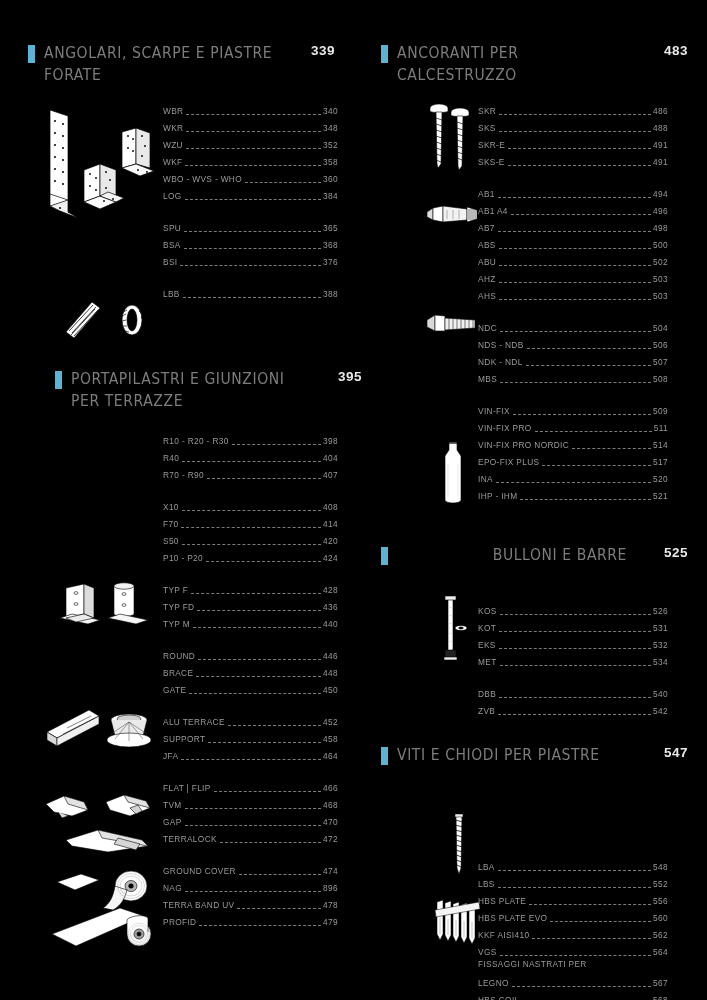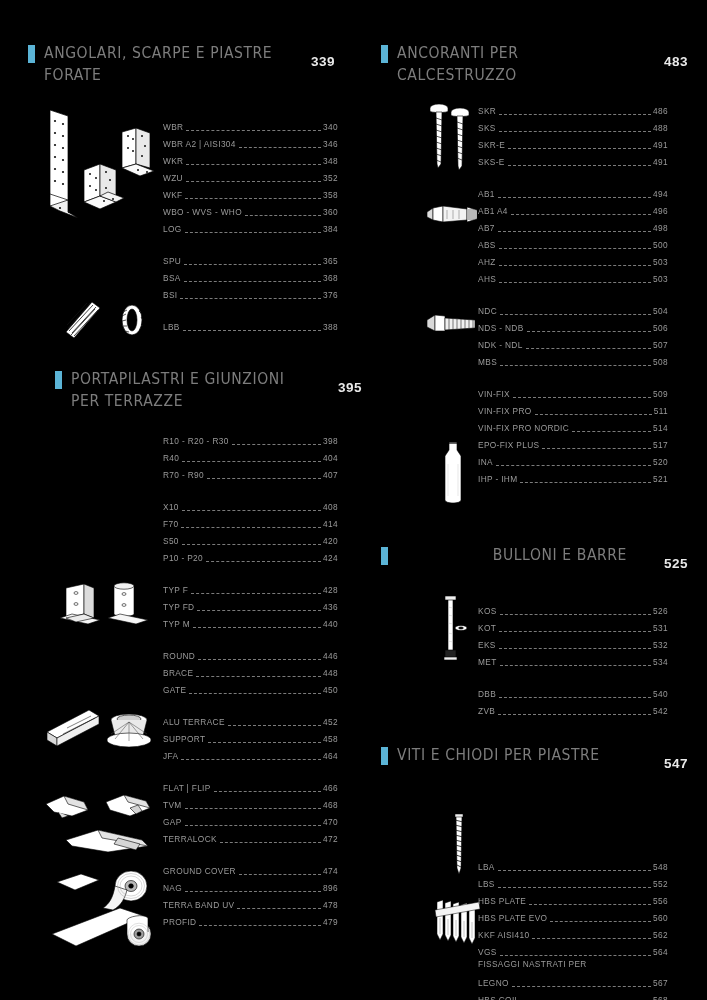--- a/index.html
+++ b/index.html
@@ -19,21 +19,21 @@
   .section{position:absolute;left:0;width:353px;}
   .sec-head{position:relative;padding-left:44px;padding-right:8px;min-height:26px;}
   .sec-bar{position:absolute;left:28px;top:3px;width:7px;height:18px;background:#5bb4d6;}
   .sec-title{
     font-size:15.5px;letter-spacing:0.6px;line-height:22px;color:#7d7d7d;
     font-weight:500;font-stretch:condensed;text-transform:uppercase;
     max-width:230px;
     font-family:"DejaVu Sans Condensed","Liberation Sans", sans-serif;
   }
   .sec-page{
-    position:absolute;right:18px;top:12px;
+    position:absolute;right:18px;top:1px;
     font-size:13.5px;font-weight:bold;color:#e9e9e9;letter-spacing:0.5px;
   }
 
   
   .entries{position:absolute;left:163px;width:175px;}
   .entry{display:flex;align-items:flex-end;height:17px;font-size:8.3px;letter-spacing:0.35px;color:#9a9a9a;white-space:nowrap;}
   .entry .lbl{flex:0 0 auto;padding-right:2px;line-height:12px;}
   .entry .dots{
     flex:1 1 auto;height:7px;margin:0 1px 2px 1px;
     border-bottom:1px dashed #7b7b7b;min-width:6px;
@@ -117,30 +117,25 @@
             <circle cx="95" cy="43" r="1"></circle>
           <circle cx="104" cy="28" r="1"></circle>
             <circle cx="107" cy="38" r="1"></circle>
           <circle cx="104" cy="48" r="1"></circle>
           <circle cx="100" cy="62" r="1"></circle>
             <circle cx="109" cy="64" r="1"></circle>
         </g>
       </svg>
     </div>
 
-    <div class="entries" style="top:100px;margin-top:16px;">
+    <div class="entries" style="top:100px;">
       <div class="entry">
         <span class="lbl">WBR</span>
         <span class="dots"></span>
         <span class="pg">340</span>
-      </div>
-      <div class="entry">
-        <span class="lbl">WBR A2 | AISI304</span>
-        <span class="dots"></span>
-        <span class="pg">346</span>
       </div>
       <div class="entry">
         <span class="lbl">WKR</span>
         <span class="dots"></span>
         <span class="pg">348</span>
       </div>
       <div class="entry">
         <span class="lbl">WZU</span>
         <span class="dots"></span>
         <span class="pg">352</span>
@@ -535,20 +530,25 @@
         <span class="lbl">AB7</span>
         <span class="dots"></span>
         <span class="pg">498</span>
       </div>
       <div class="entry">
         <span class="lbl">ABS</span>
         <span class="dots"></span>
         <span class="pg">500</span>
       </div>
       <div class="entry">
+        <span class="lbl">ABU</span>
+        <span class="dots"></span>
+        <span class="pg">502</span>
+      </div>
+      <div class="entry">
         <span class="lbl">AHZ</span>
         <span class="dots"></span>
         <span class="pg">503</span>
       </div>
       <div class="entry">
         <span class="lbl">AHS</span>
         <span class="dots"></span>
         <span class="pg">503</span>
       </div>
       <div class="spacer"></div>

